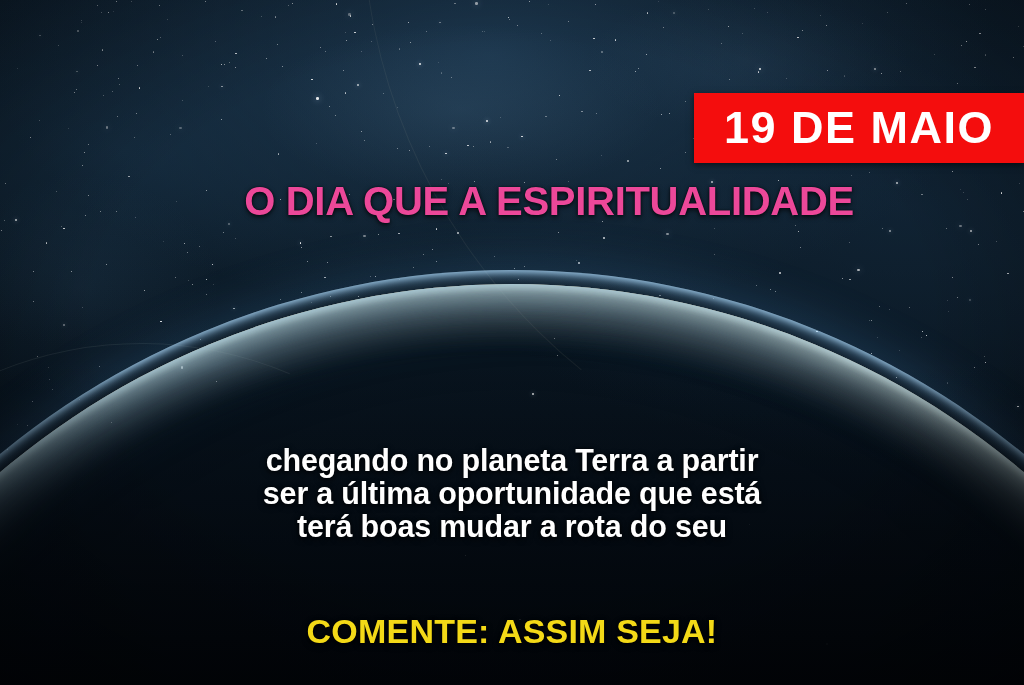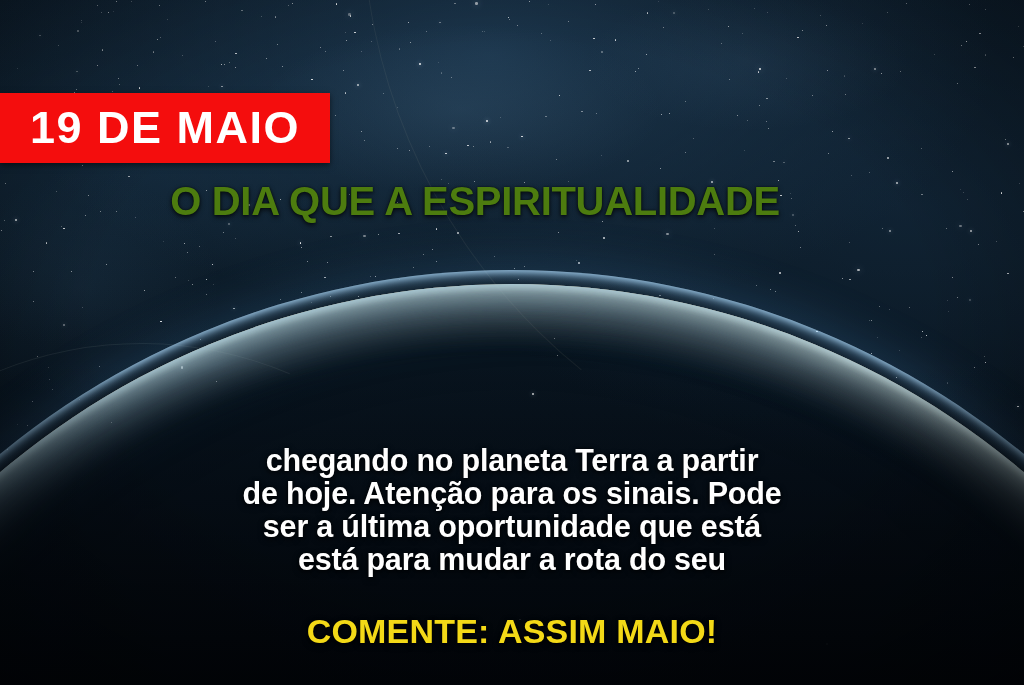--- a/index.html
+++ b/index.html
@@ -180,40 +180,40 @@
     background: radial-gradient(ellipse 78% 76% at 50% 46%, rgba(0,0,0,0) 52%, rgba(0,0,0,0.45) 100%);
     pointer-events: none;
   }
 
   
   .content {
     position: absolute;
     inset: 0;
     display: flex;
     flex-direction: column;
-    align-items: flex-start;
+    align-items: flex-end;
   }
 
   .date-badge {
     margin-top: 93px;
     background: #f40d0d;
     color: #ffffff;
     font-size: 45px;
     font-weight: bold;
     letter-spacing: 1.5px;
     line-height: 1;
     padding: 12px 30px 13px 30px;
     font-stretch: condensed;
     text-align: center;
     box-shadow: 0 2px 6px rgba(0,0,0,0.55);
   }
 
   .headline {
     margin-top: 17px;
-    color: #4d7c0f;
+    color: #ec4899;
     font-size: 40px;
     font-weight: bold;
     line-height: 1.08;
     letter-spacing: -0.3px;
     text-align: center;
     width: 950px;
     text-shadow: 0 2px 5px rgba(0,0,0,0.75), 0 0 2px rgba(0,0,0,0.6);
   }
 
   .body-copy {
@@ -638,20 +638,19 @@
   <div class="content">
 
     <div class="date-badge">19 DE MAIO</div>
 
     <div class="headline">
       <div>O DIA QUE A ESPIRITUALIDADE</div>
     </div>
 
     <div class="body-copy">
       <div>chegando no planeta Terra a partir</div>
-      <div>de hoje. Atenção para os sinais. Pode</div>
       <div>ser a última oportunidade que está</div>
-      <div>está para mudar a rota do seu</div>
+      <div>terá boas mudar a rota do seu</div>
     </div>
 
-    <div class="cta">COMENTE: ASSIM MAIO!</div>
+    <div class="cta">COMENTE: ASSIM SEJA!</div>
   </div>
 </div>
 
 </body></html>

